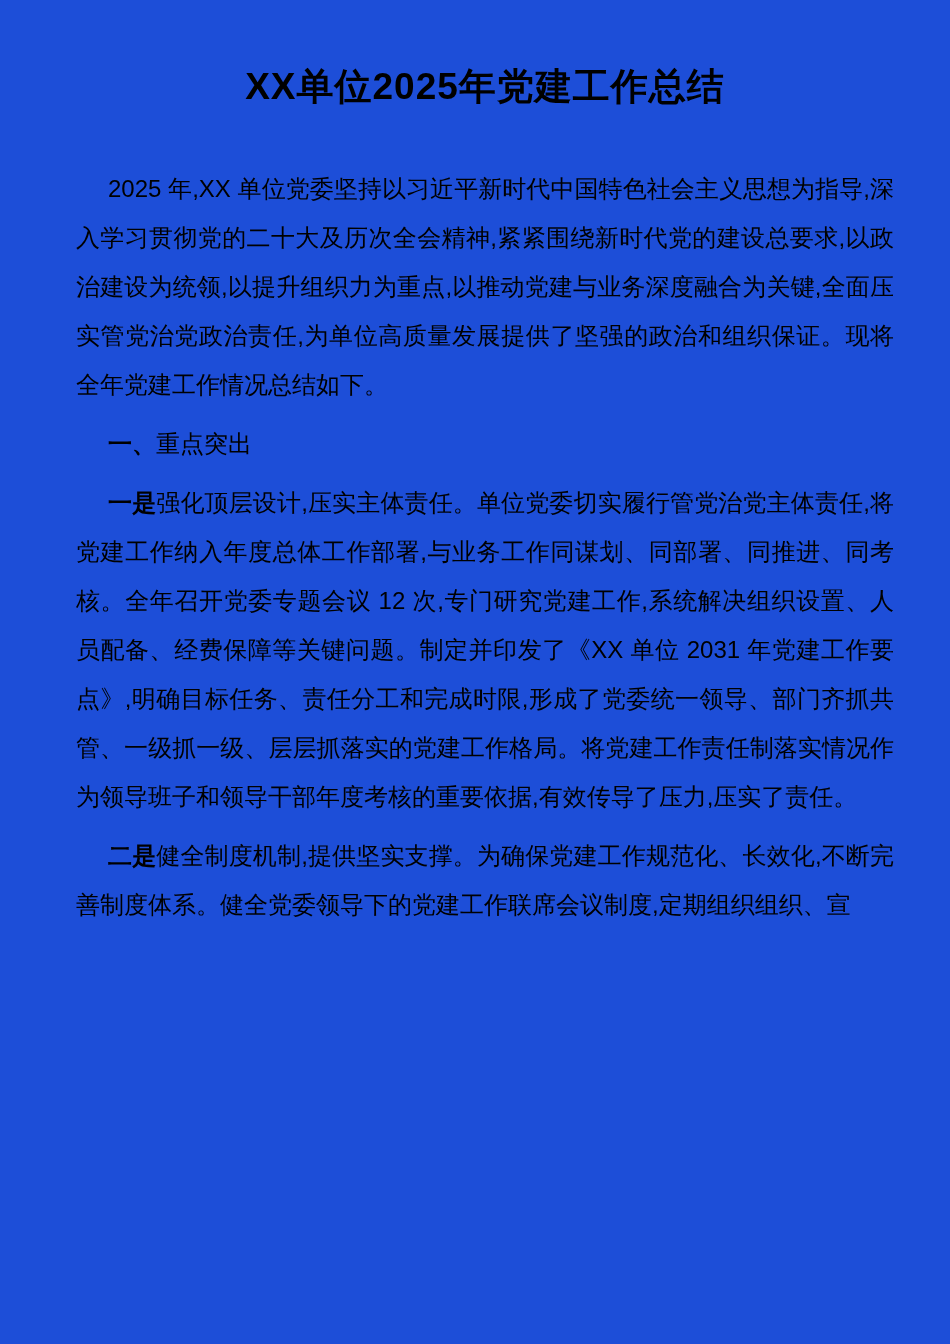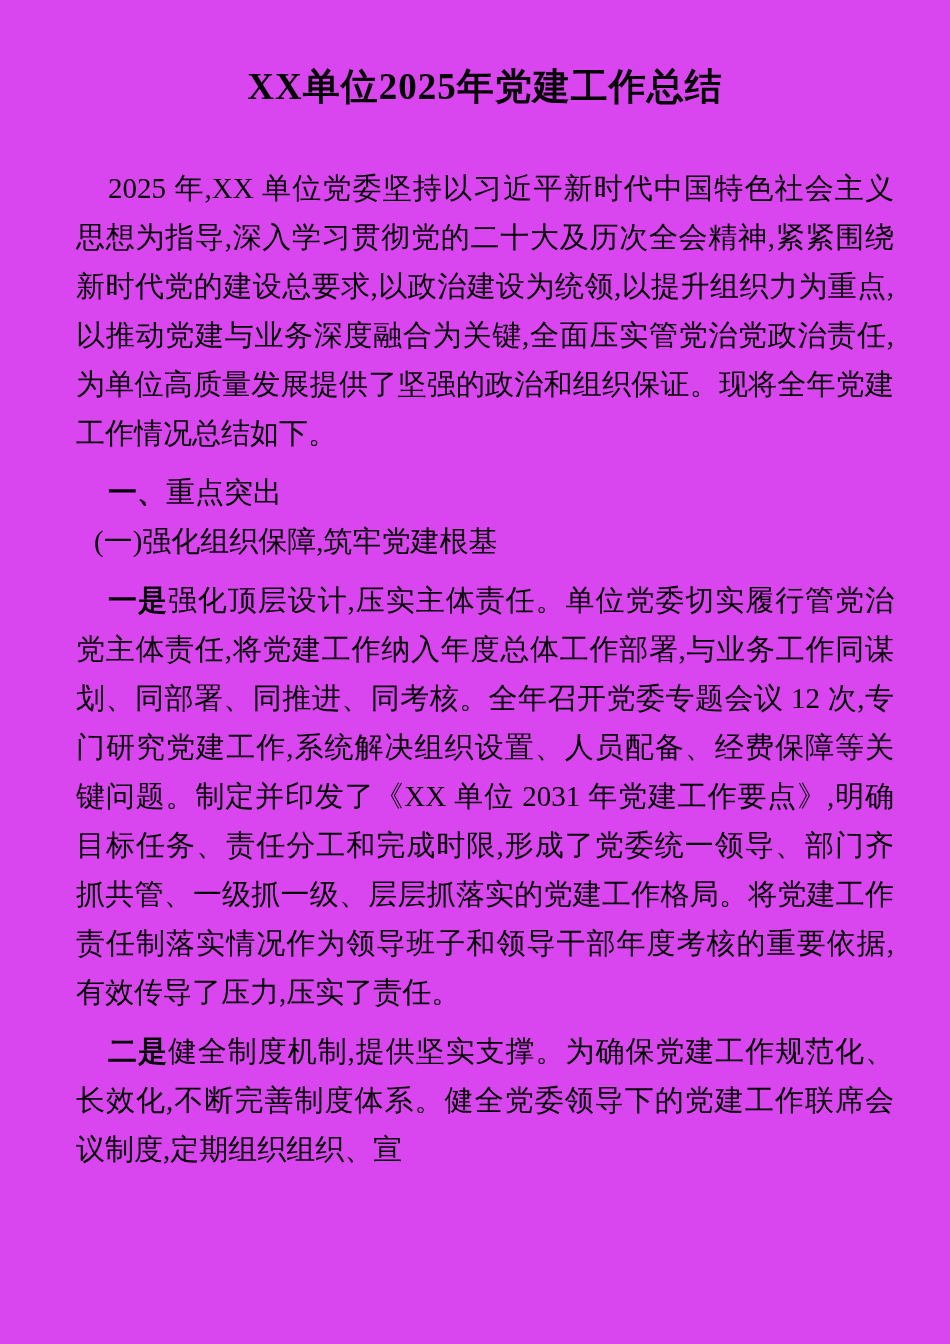--- a/index.html
+++ b/index.html
@@ -5,37 +5,37 @@
   html, body {
     margin: 0;
     padding: 0;
     background: #ffffff;
   }
   .page {
     position: relative;
     width: 950px;
     height: 1344px;
     box-sizing: border-box;
-    background: #d946ef;
+    background: #1d4ed8;
     padding: 62px 56px 0 76px;
     overflow: hidden;
-    font-family: Liberation Serif, serif;
+    font-family: Liberation Sans, sans-serif;
     color: #000000;
   }
   .doc-title {
     font-size: 37px;
     line-height: 50px;
     font-weight: 700;
     text-align: center;
     margin: 0 0 52px 0;
     color: #000000;
     letter-spacing: 1px;
   }
   .para {
-    font-size: 29px;
+    font-size: 24px;
     line-height: 49px;
     text-align: justify;
     text-indent: 32px;
     margin: 0;
     color: #000000;
     word-break: break-all;
   }
   .para.heading,
   .para.lead {
     margin-top: 10px;
@@ -48,17 +48,16 @@
   }
 </style>
 </head>
 <body>
 
 <div class="page">
   <h1 class="doc-title">XX单位2025年党建工作总结</h1>
   <div id="doc-body">
       <p class="para body"><span class="run">2025 年,XX 单位党委坚持以习近平新时代中国特色社会主义思想为指导,深入学习贯彻党的二十大及历次全会精神,紧紧围绕新时代党的建设总要求,以政治建设为统领,以提升组织力为重点,以推动党建与业务深度融合为关键,全面压实管党治党政治责任,为单位高质量发展提供了坚强的政治和组织保证。现将全年党建工作情况总结如下。</span></p>
       <p class="para heading"><span class="run-bold">一、</span><span class="run">重点突出</span></p>
-      <p class="para subheading"><span class="run">(一)强化组织保障,筑牢党建根基</span></p>
       <p class="para lead"><span class="run-bold">一是</span><span class="run">强化顶层设计,压实主体责任。单位党委切实履行管党治党主体责任,将党建工作纳入年度总体工作部署,与业务工作同谋划、同部署、同推进、同考核。全年召开党委专题会议 12 次,专门研究党建工作,系统解决组织设置、人员配备、经费保障等关键问题。制定并印发了《XX 单位 2031 年党建工作要点》,明确目标任务、责任分工和完成时限,形成了党委统一领导、部门齐抓共管、一级抓一级、层层抓落实的党建工作格局。将党建工作责任制落实情况作为领导班子和领导干部年度考核的重要依据,有效传导了压力,压实了责任。</span></p>
       <p class="para lead"><span class="run-bold">二是</span><span class="run">健全制度机制,提供坚实支撑。为确保党建工作规范化、长效化,不断完善制度体系。健全党委领导下的党建工作联席会议制度,定期组织组织、宣</span></p>
     </div>
 </div>
 
 </body></html>

